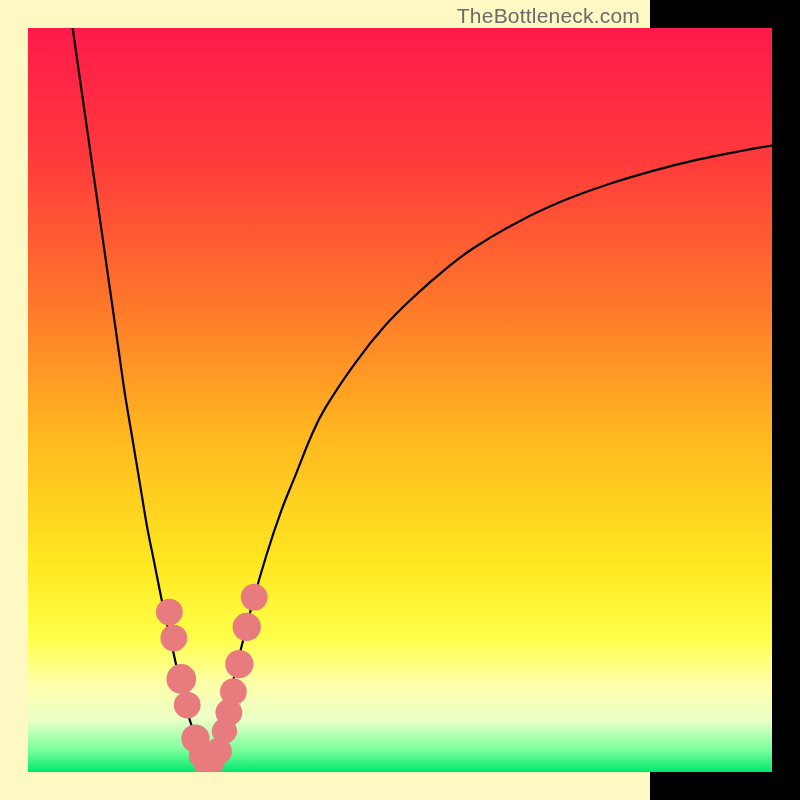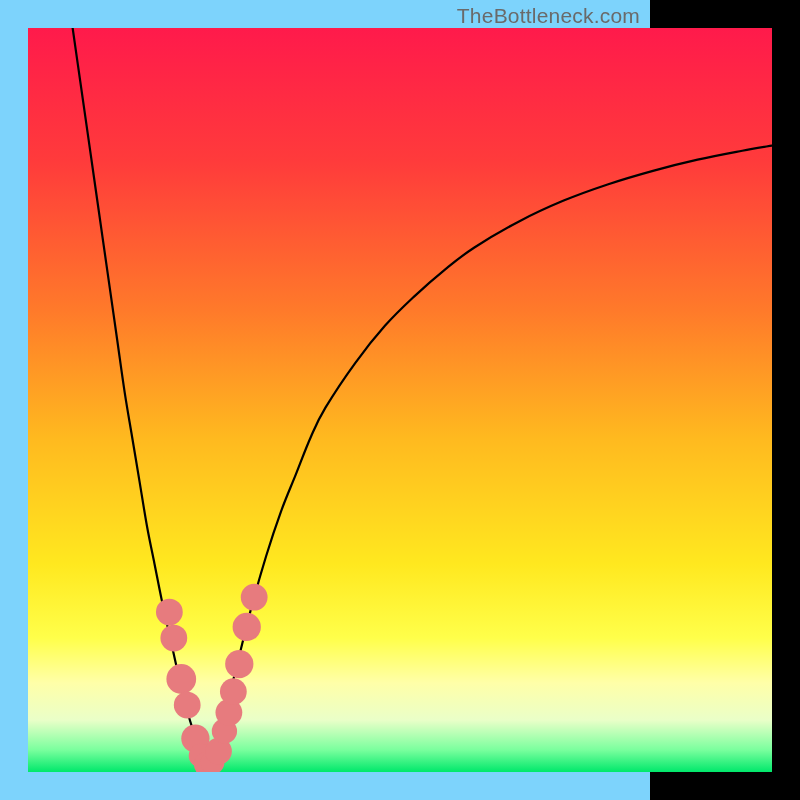--- a/index.html
+++ b/index.html
@@ -7,21 +7,21 @@
     padding: 0;
     width: 800px;
     height: 800px;
     overflow: hidden;
     background: #000;
     font-family: Arial, Helvetica, sans-serif;
   }
   .outer {
     width: 650px;
     height: 800px;
-    background: #7dd3fc;
+    background: #fef9c3;
     position: relative;
   }
   .plot-area {
     position: absolute;
     left: 28px;
     top: 28px;
     width: 744px;
     height: 744px;
     overflow: hidden;
   }

